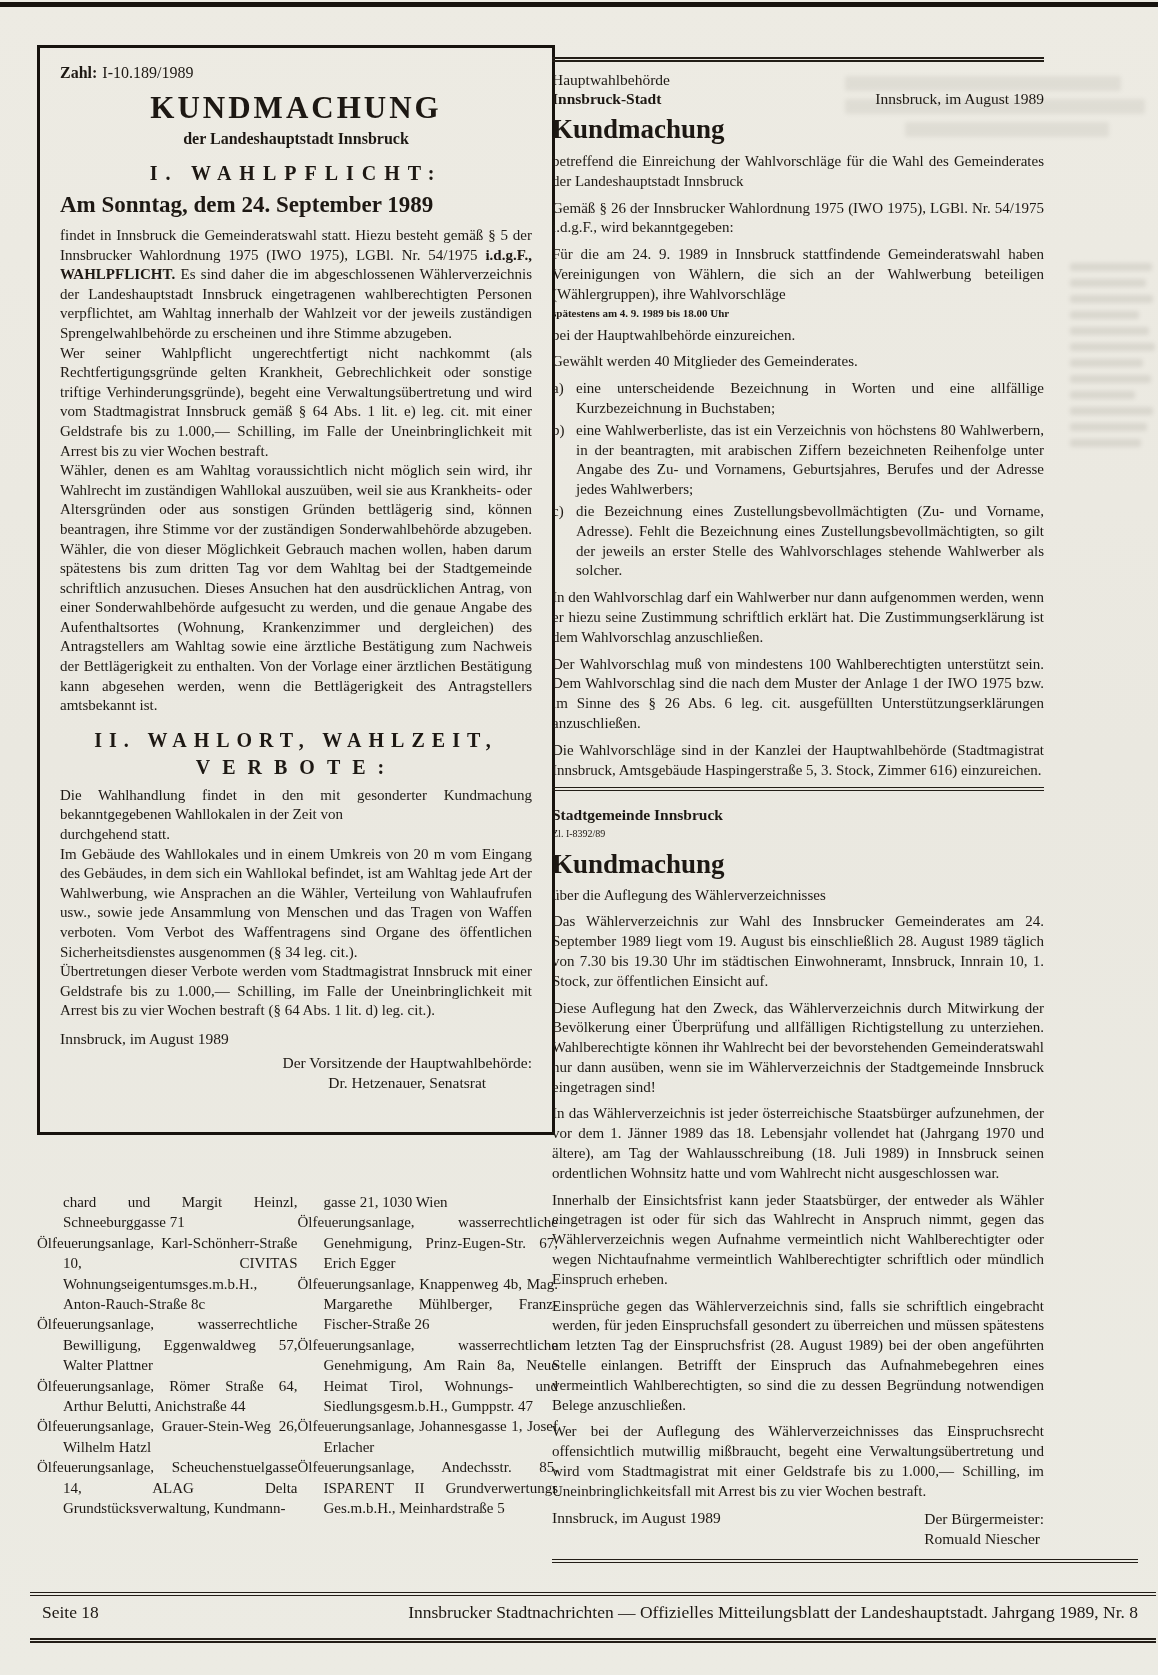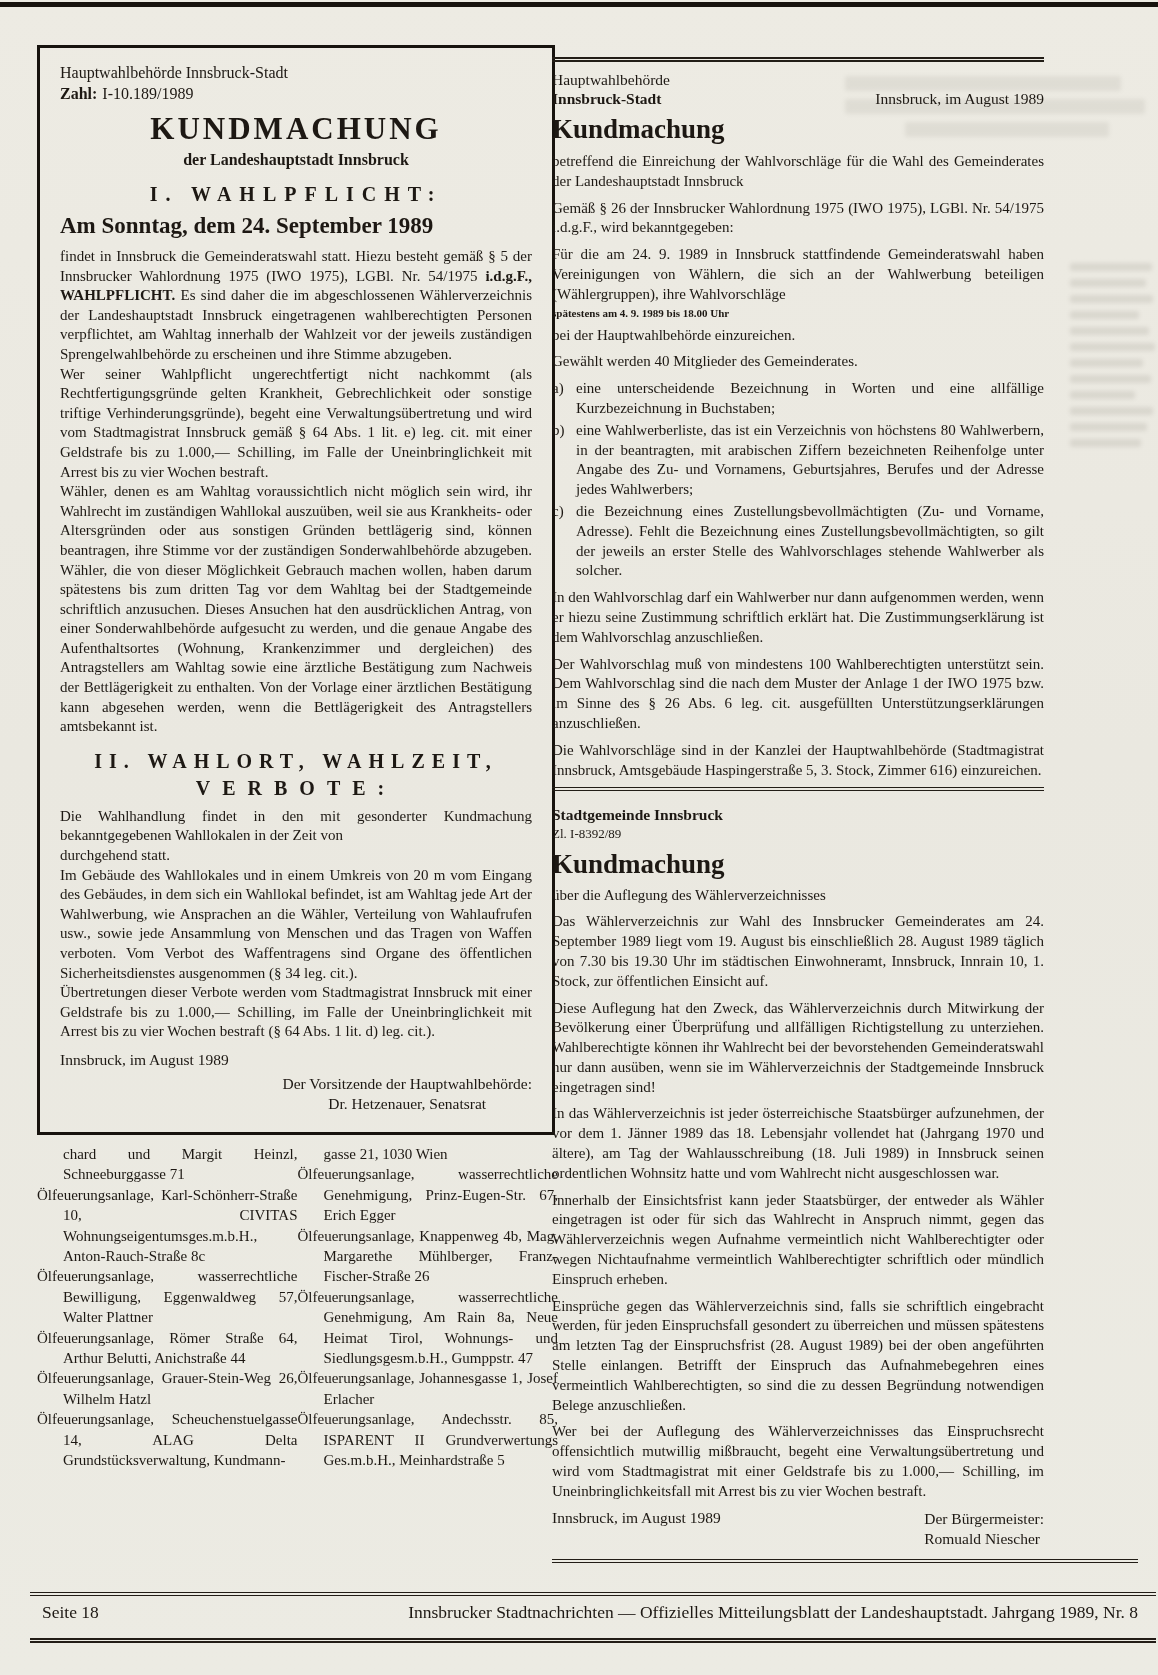--- a/index.html
+++ b/index.html
@@ -48,28 +48,28 @@
   .rc-date{font-size:15.5px;}
   .rc-title{font-size:27px;font-weight:bold;margin:6px 0 7px;}
   .right-col p.body{font-size:15px;line-height:19.8px;text-align:justify;margin:0 0 7px;}
   .deadline{font-weight:bold;font-size:11px;margin:0 0 7px;}
   .abc{display:flex;margin:0 0 2px;}
   .abc .mk{flex:0 0 24px;font-size:15px;line-height:19.8px;}
   .abc .tx{flex:1;font-size:15px;line-height:19.8px;text-align:justify;}
   .abc-wrap{margin-bottom:7px;}
   .sec-sep{margin:6px 0 14px;}
   .rc2-auth{font-size:15.5px;font-weight:bold;margin:0;line-height:19px;}
-  .rc2-ref{font-size:13px;margin:0 0 2px;line-height:19px;}
+  .rc2-ref{font-size:10px;margin:0 0 2px;line-height:19px;}
   .rc-subtitle{font-size:15px;margin:0 0 8px;}
   .sig-row{display:flex;justify-content:space-between;align-items:flex-start;margin-top:2px;}
   .sig-row .dl{font-size:15.5px;}
   .rc-sig{width:max-content;text-align:left;font-size:15.5px;line-height:20px;}
   .rule-extend{width:586px;margin-top:10px;}
   
-  .permits{position:absolute;left:37px;top:1144px;width:521px;display:grid;grid-template-columns:1fr 1fr;z-index:1;}
+  .permits{position:absolute;left:37px;top:1192px;width:521px;display:grid;grid-template-columns:1fr 1fr;z-index:1;}
   .permit-entry{font-size:15px;line-height:20.4px;text-align:justify;padding-left:26px;text-indent:-26px;}
   .permit-entry.cont{text-indent:0;}
   
   .footer-rule-top{position:absolute;left:30px;top:1592px;width:1126px;}
   .footer-row{position:absolute;left:30px;top:1602px;width:1126px;display:flex;justify-content:space-between;align-items:center;font-size:17.5px;z-index:1;}
   .footer-row .pub{padding-right:18px;}
   .footer-row .pg{padding-left:12px;}
   .footer-rule-bottom{position:absolute;left:30px;top:1638px;width:1126px;}
 </style>
 </head>
@@ -93,21 +93,20 @@
       <div class="gbar" style="width:99%;"></div>
     <div class="gbar" style="width:85%;"></div>
       <div class="gbar" style="width:94%;"></div>
     <div class="gbar" style="width:76%;"></div>
       <div class="gbar" style="width:96%;"></div>
     <div class="gbar" style="width:90%;"></div>
       <div class="gbar" style="width:83%;"></div>
   </div>
 
   <div class="notice-box">
-    <p class="nb-auth">Hauptwahlbehörde Innsbruck-Stadt</p>
     <p class="nb-ref"><b>Zahl:</b><span>I-10.189/1989</span></p>
 
     <div class="nb-title">KUNDMACHUNG</div>
     <div class="nb-sub">der Landeshauptstadt Innsbruck</div>
 
     <div class="s-head">I. WAHLPFLICHT:</div>
     <div class="s-sub">Am Sonntag, dem 24. September 1989</div>
 
     <p class="body"><span>findet in Innsbruck die Gemeinderatswahl statt. Hiezu besteht gemäß § 5 der Innsbrucker Wahlordnung 1975 (IWO 1975), LGBl. Nr. 54/1975 </span><b>i.d.g.F., WAHLPFLICHT.</b><span> Es sind daher die im abgeschlossenen Wählerverzeichnis der Landeshauptstadt Innsbruck eingetragenen wahlberechtigten Personen verpflichtet, am Wahltag innerhalb der Wahlzeit vor der jeweils zuständigen Sprengelwahlbehörde zu erscheinen und ihre Stimme abzugeben.</span></p>
     <p class="body">Wer seiner Wahlpflicht ungerechtfertigt nicht nachkommt (als Rechtfertigungsgründe gelten Krankheit, Gebrechlichkeit oder sonstige triftige Verhinderungsgründe), begeht eine Verwaltungsübertretung und wird vom Stadtmagistrat Innsbruck gemäß § 64 Abs. 1 lit. e) leg. cit. mit einer Geldstrafe bis zu 1.000,— Schilling, im Falle der Uneinbringlichkeit mit Arrest bis zu vier Wochen bestraft.</p>

